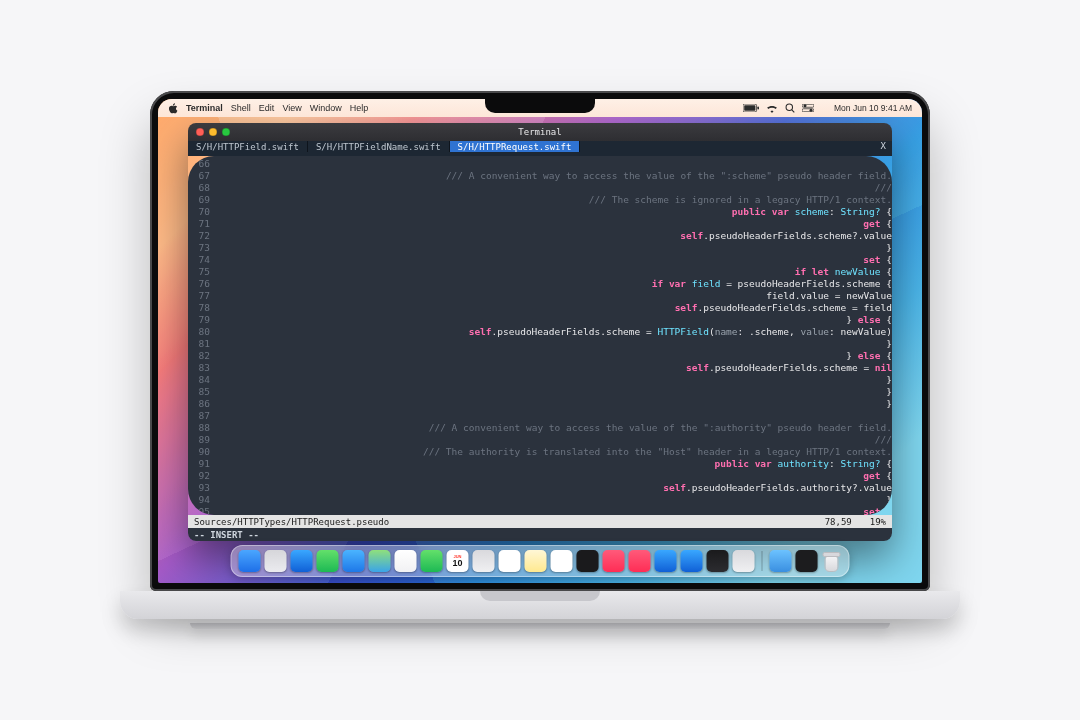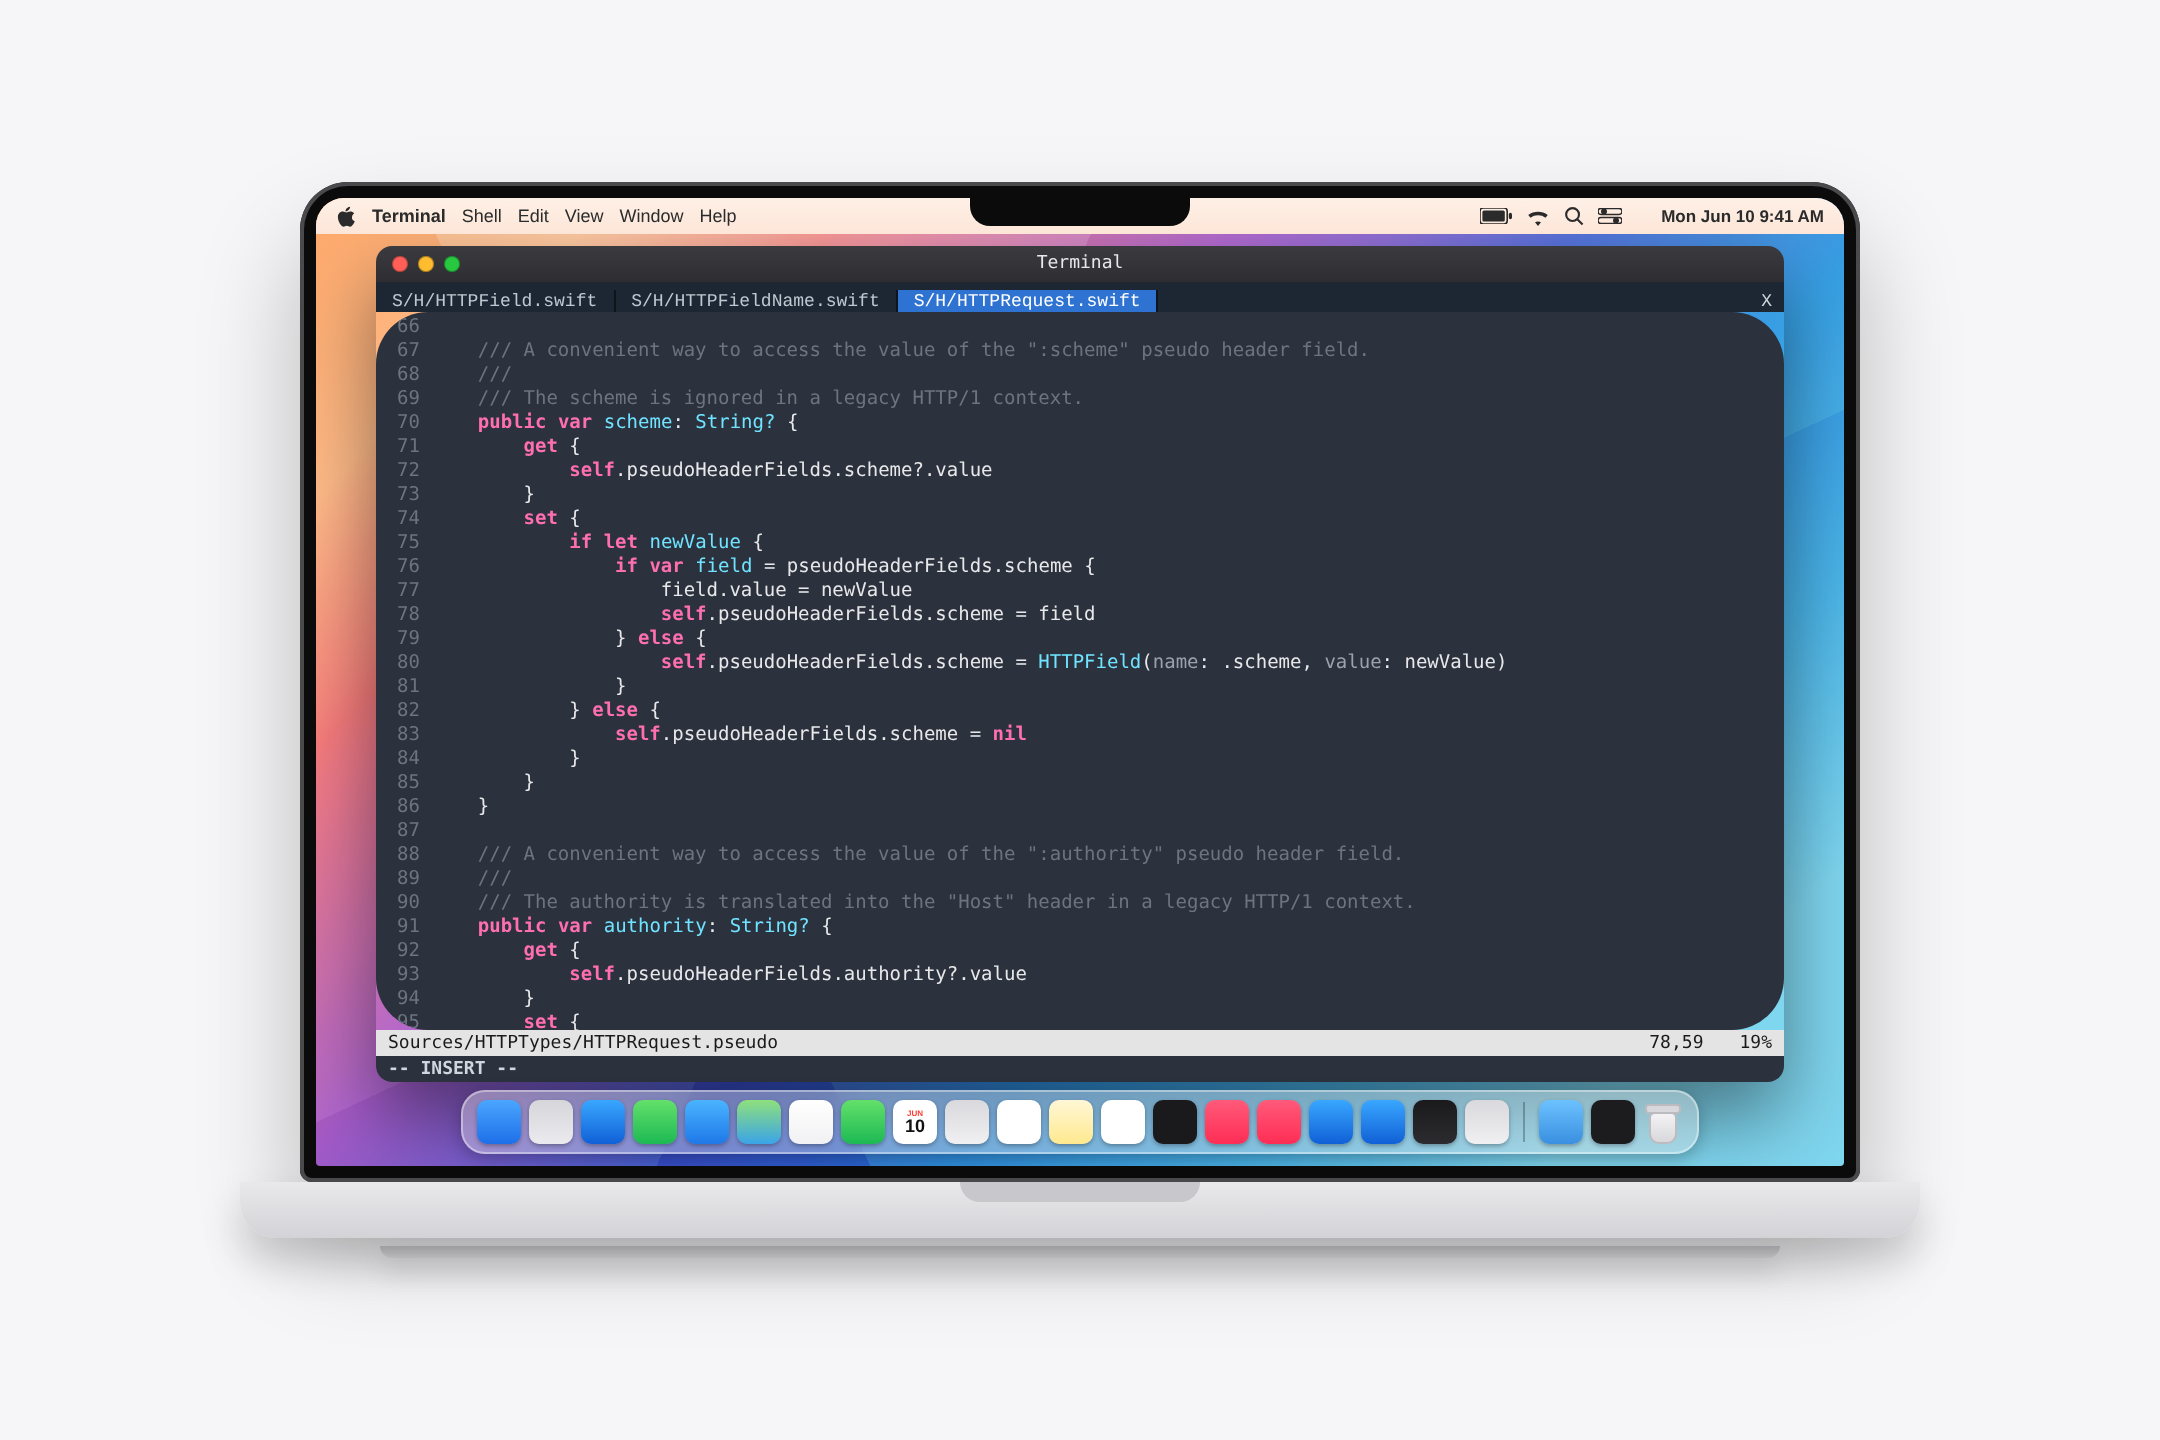--- a/index.html
+++ b/index.html
@@ -79,21 +79,21 @@
     display: flex; align-items: center;
     font-size: 9px; color: #2b2b2b;
     padding: 0 10px;
   }
   .menubar .apple { font-size: 10px; margin-right: 8px; }
   .menubar .app { font-weight: 700; margin-right: 8px; }
   .menubar .mi { margin-right: 8px; }
   .menubar .spacer { flex: 1; }
   .status-icons { display:flex; align-items:center; gap:7px; }
   .status-icons svg, .menubar .apple svg { display:block; }
-  .clock { font-size: 8.5px; margin-left: 20px; font-weight: bold; }
+  .clock { font-size: 8.5px; margin-left: 20px; }
 
   
   .dock {
     position: absolute; bottom: 6px; left: 50%; transform: translateX(-50%);
     height: 32px; padding: 3px 8px;
     background: rgba(255,255,255,.35);
     border-radius: 12px;
     display: flex; align-items: center; gap: 4px;
     backdrop-filter: blur(6px);
     box-shadow: 0 2px 8px rgba(0,0,0,.25), inset 0 0 0 1px rgba(255,255,255,.4);
@@ -132,37 +132,37 @@
     display:flex; align-items:center; position:relative;
     color:#e8e8ea; font-size:9px;
   }
   .traffic { position:absolute; left:8px; display:flex; gap:5px; }
   .traffic span { width:8px; height:8px; border-radius:50%; display:block; box-shadow: inset 0 0 0 .5px rgba(0,0,0,.3); }
   .tr-close{background:#ff5f57;} .tr-min{background:#febc2e;} .tr-max{background:#28c840;}
   .term-title { margin: 0 auto; }
 
   .term-tabs {
     height: 15px; background:#1d2733;
-    display:flex; align-items:flex-end; font-size:9px; color:#bfc7d0;font-family:Liberation Mono, monospace;
+    display:flex; align-items:flex-start; font-size:9px; color:#bfc7d0;
   }
   .term-tabs .tab {
     padding: 1px 8px 0; display:flex; align-items:center;
     border-right:1px solid #0e141c;
   }
   .term-tabs .tab.active { background:#2f73d2; color:#fff; }
   .term-tabs .tab-x { margin-left:auto; padding: 0 6px; color:#cfd6de; }
 
   .term-body {
     flex:1; background:#2b323d; color:#cfd6de;
     font-size: 9.5px; line-height: 12px;
     padding: 2px 0 0 0; overflow:hidden; white-space:pre;border-radius:26px;
   }
   .ln { display:flex; }
   .gut { width:28px; text-align:right; color:#6c7480; padding-right:6px; user-select:none;}
-  .code { flex:1; }
+  .code { flex:1;text-align:right; }
 
   
   .c  { color:#6c7480; }            
   .kw { color:#ff6fb0; font-weight:600; } 
   .id { color:#6fe3ff; }            
   .ty { color:#6fe3ff; }            
   .fn { color:#6fe3ff; }            
   .lbl{ color:#9aa3ad; }            
   .w  { color:#e8e8ea; }            
 

